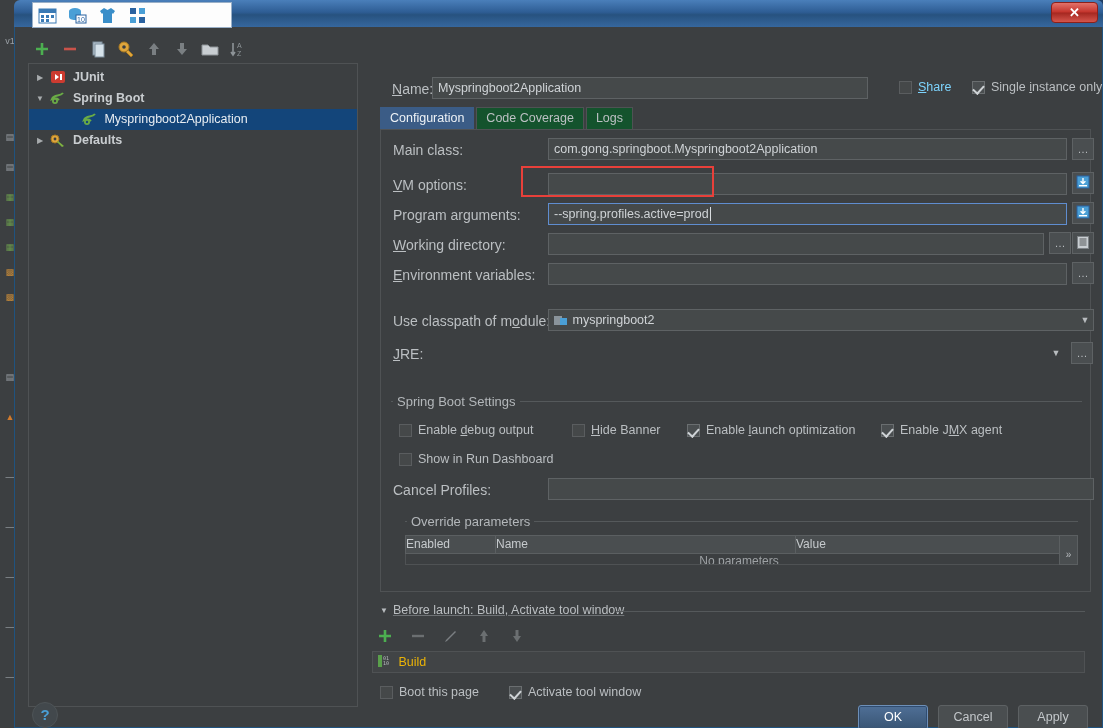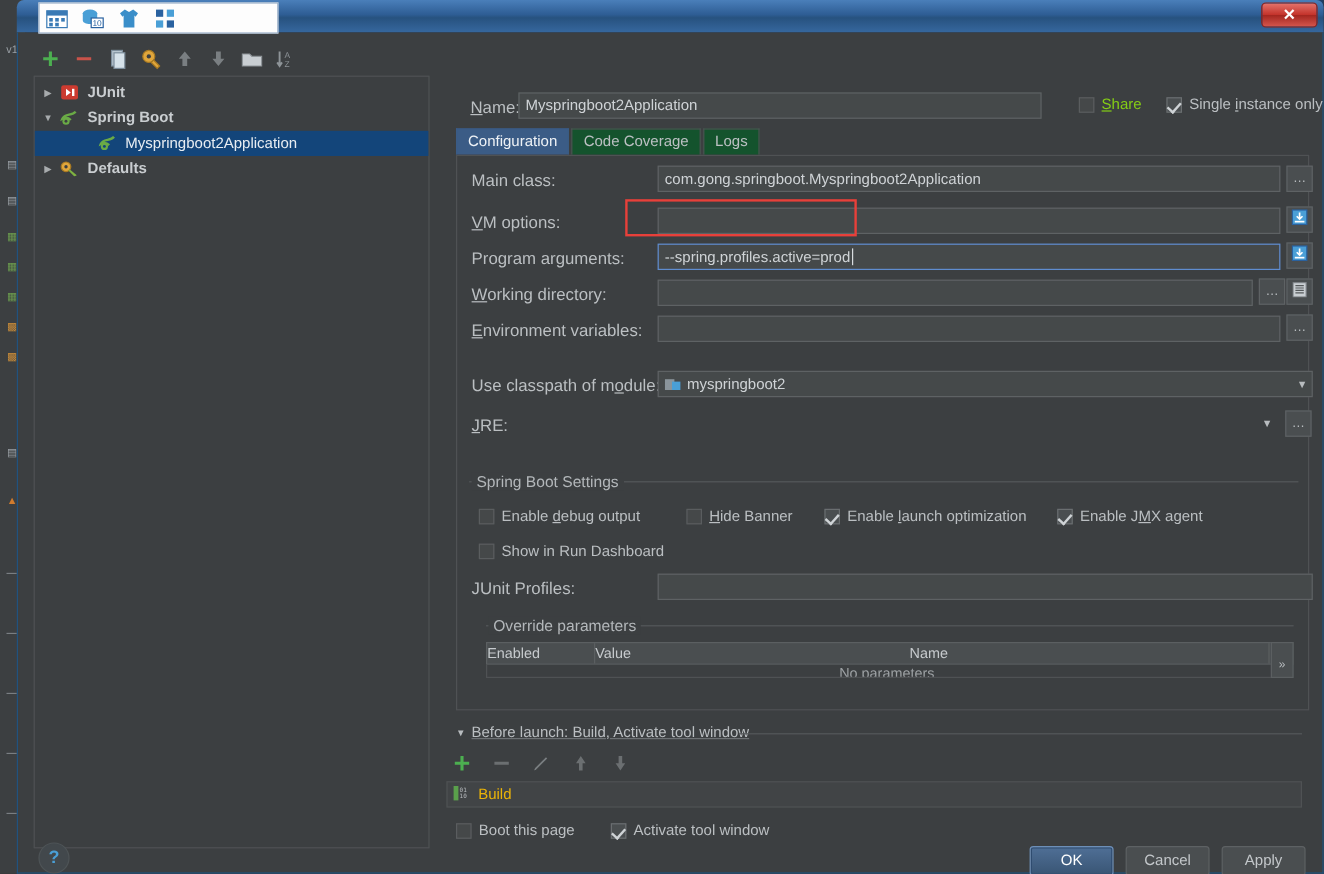--- a/index.html
+++ b/index.html
@@ -144,21 +144,21 @@
     width: 13px; height: 13px; background: #4a4e50;
     border: 1px solid #6a6e70; position: relative; flex: none;
   }
   .cb.dim { background: #454849; border-color: #5a5d5f; }
   .cb.checked::after {
     content: ""; position: absolute; left: 2px; top: 1px;
     width: 5px; height: 9px; border: solid #cfd3d6;
     border-width: 0 2px 2px 0; transform: rotate(42deg);
   }
   .cb-txt { font-size: 12.5px; color: #bbbfc2; }
-  .cb-txt.dim { color: #84cc16; }
+  .cb-txt.dim { color: #7dd3fc; }
 
   #tab-strip { position: absolute; left: 14px; top: 70px; height: 22px; display: flex; }
   .tab {
     height: 22px; line-height: 21px; padding: 0 9px;
     font-size: 12.5px; color: #bcc0c3; cursor: pointer;
     background: #14532d; border: 1px solid #4f5254; border-bottom: none;
     margin-right: 2px;
   }
   .tab.active { background: #3b5c86; color: #eef2f6; border-color: #3b5c86; }
 
@@ -530,32 +530,32 @@
                 <span class="cb-txt">Enable J<u>M</u>X agent</span>
               </label>
           </div>
           <div style="position:absolute; left:18px; top:322px;">
             <label class="cb-wrap">
                 <span class="cb dim"></span>
                 <span class="cb-txt">Show in Run Dashboard</span>
               </label>
           </div>
 
-          <div class="lbl" style="left:12px; top:352px;">JUnit Profiles:</div>
+          <div class="lbl" style="left:12px; top:352px;">Cancel Profiles:</div>
           <div class="tf" style="left:167px; top:348px; width:546px;"></div>
 
           <div class="group-line" style="left:24px; top:391px; width:120px;"></div>
           <div class="group-line" style="left:152px; top:391px; width:545px;"></div>
           <div class="group-title" style="left:26px; top:384px;">Override parameters</div>
 
           <div style="position:absolute; left:24px; top:405px; width:673px; height:30px;">
             <div id="param-header">
               <div style="width:90px;">Enabled</div>
+              <div style="width:300px;">Name</div>
               <div style="width:262px; border-right:none;">Value</div>
-              <div style="width:300px;">Name</div>
             </div>
             <div id="param-empty">No parameters</div>
             <div id="param-more">»</div>
           </div>
 
         </div>
 
         <div id="before-launch">
           <div id="bl-header" style="padding-left:14px;">
             <span style="font-size:8px; color:#b8bcbf;">▼</span>

